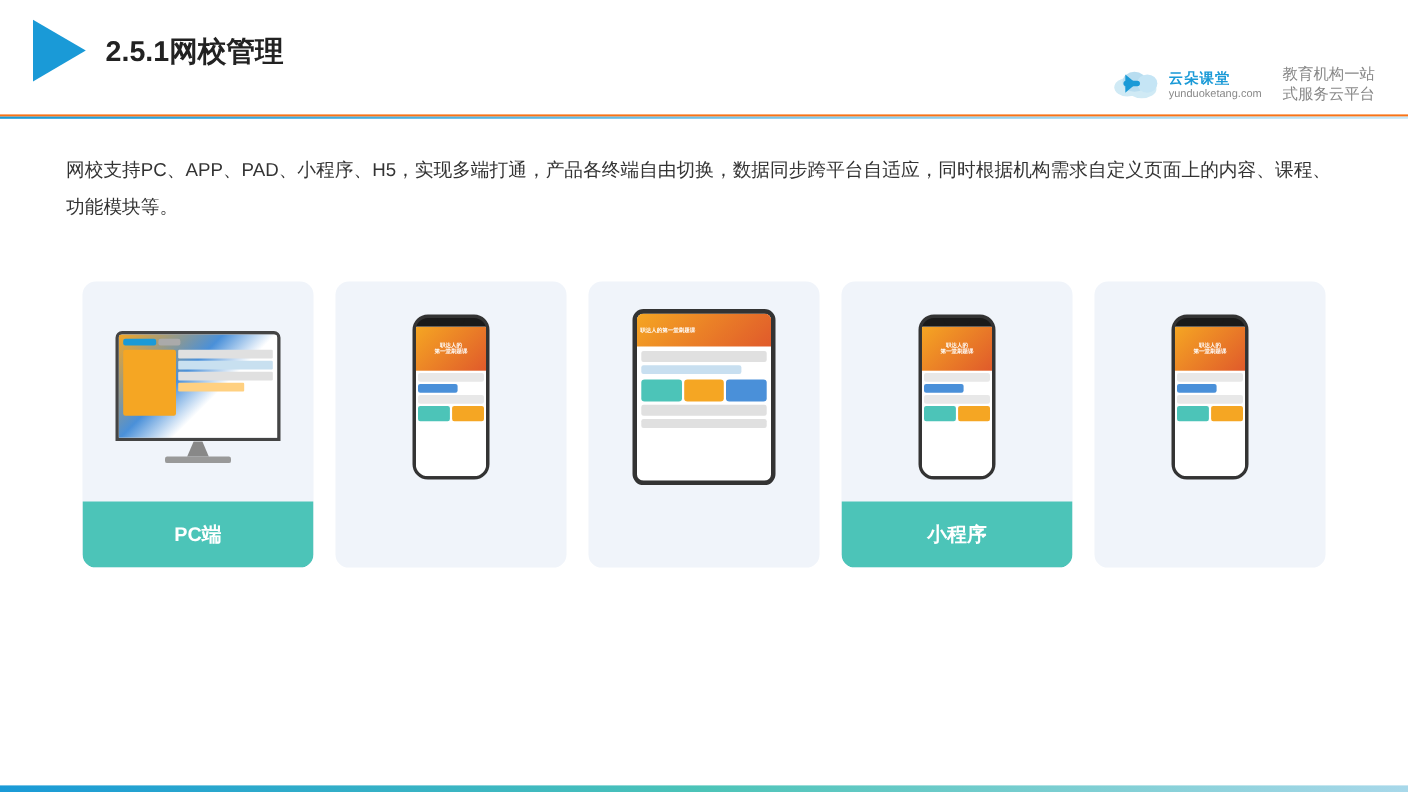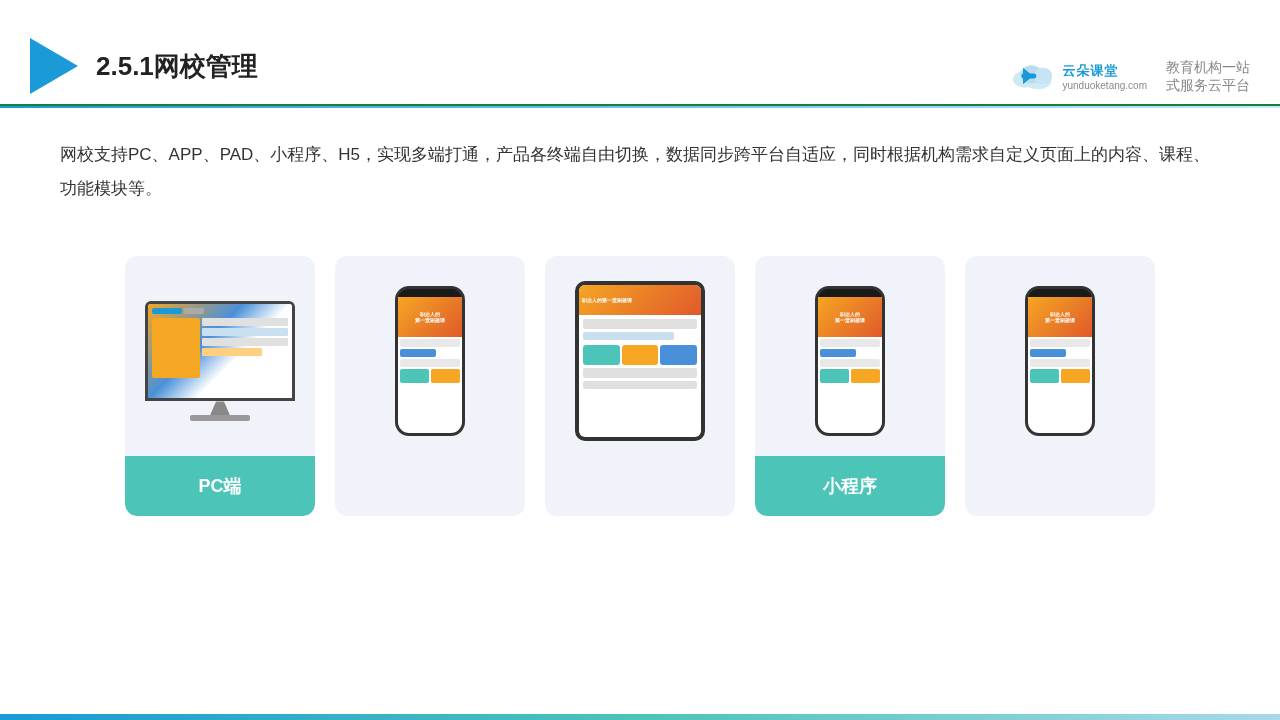--- a/index.html
+++ b/index.html
@@ -8,24 +8,24 @@
       height: 720px;
       background: #fff;
       font-family: 'Microsoft YaHei', '微软雅黑', sans-serif;
       overflow: hidden;
       position: relative;
     }
 
     
     .header {
       display: flex;
-      align-items: flex-end;
+      align-items: flex-start;
       justify-content: space-between;
       padding: 18px 30px 10px 30px;
-      border-bottom: 2px solid #15803d;
+      border-bottom: 2px solid #f97316;
     }
     .header-left {
       display: flex;
       align-items: center;
       gap: 18px;
     }
     .logo-triangle {
       width: 0;
       height: 0;
       border-top: 28px solid transparent;
@@ -87,21 +87,21 @@
       display: flex;
       justify-content: center;
       gap: 20px;
       padding: 30px 50px 20px 50px;
       margin-top: 10px;
     }
 
     .card {
       background: #f0f4fa;
       border-radius: 12px;
-      width: 190px;
+      width: 210px;
       overflow: hidden;
       display: flex;
       flex-direction: column;
       align-items: center;
     }
 
     .card-image-area {
       width: 100%;
       height: 200px;
       display: flex;

